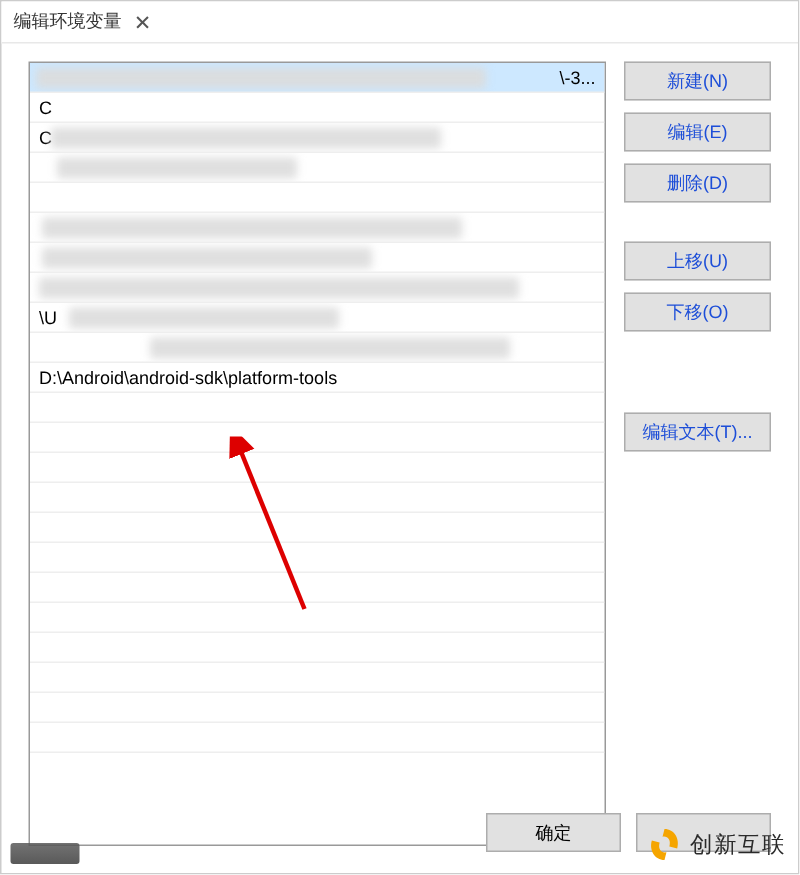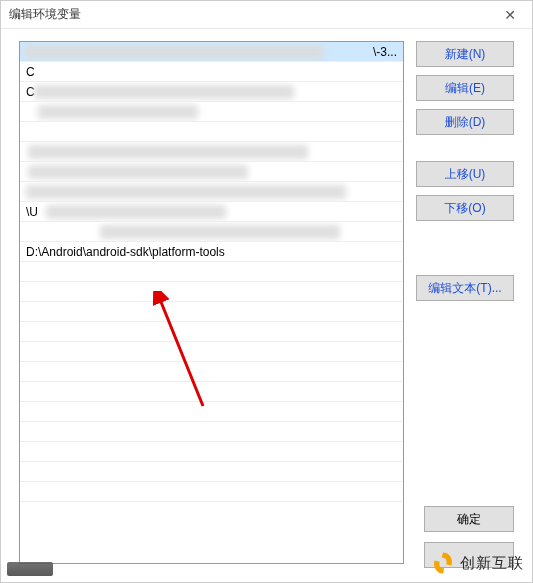--- a/index.html
+++ b/index.html
@@ -18,21 +18,21 @@
       height: 583px;
       background: #fff;
       border: 1px solid #ccc;
       position: relative;
     }
     .titlebar {
       height: 28px;
       padding: 0 8px;
       display: flex;
       align-items: center;
-      justify-content: space-between;
+      justify-content: flex-start;
       background: #fff;
       border-bottom: 1px solid #e8e8e8;
     }
     .titlebar .title {
       font-size: 12px;
       color: #333;
     }
     .titlebar .close-btn {
       width: 28px;
       height: 20px;
@@ -99,21 +99,20 @@
       padding: 0;
     }
     .spacer-sm { height: 18px; }
     .spacer-lg { height: 46px; }
     .footer-buttons {
       position: absolute;
       right: 18px;
       bottom: 14px;
       display: flex;
       gap: 10px;
-      flex-direction: column;
     }
     .footer-btn {
       width: 90px;
       height: 26px;
       border: 1px solid #adadad;
       background: #e1e1e1;
       font-size: 12px;
       cursor: pointer;
     }
     

